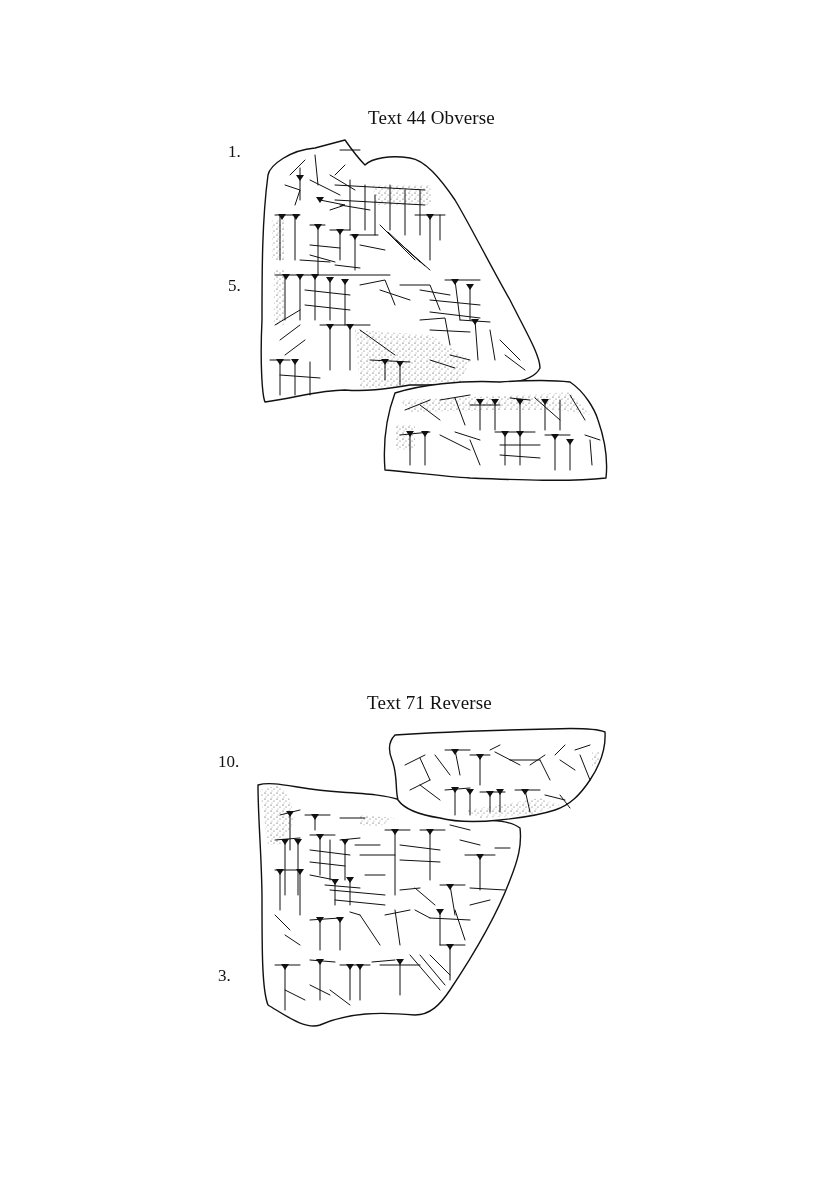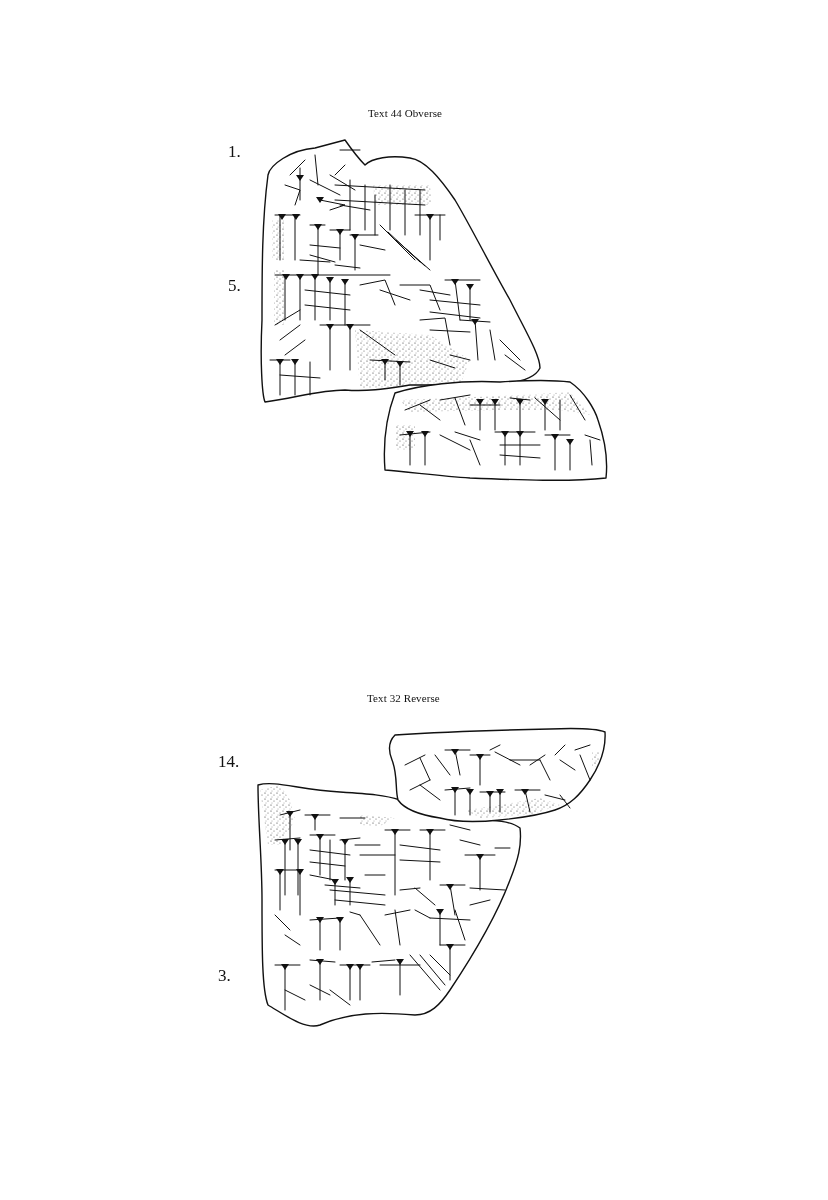--- a/index.html
+++ b/index.html
@@ -1,18 +1,18 @@
 <!DOCTYPE html>
 <html><head>
   <meta charset="utf-8">
   <style>
     html, body { margin: 0; padding: 0; background: #ffffff; }
     body { width: 828px; height: 1200px; position: relative; overflow: hidden;
            font-family: "Liberation Serif", "DejaVu Serif", serif; color: #111; }
-    .caption { position: absolute; font-size: 11px; letter-spacing: 0.1px; white-space: nowrap; }
+    .caption { position: absolute; font-size: 19px; letter-spacing: 0.1px; white-space: nowrap; }
     .line-no { position: absolute; font-size: 17px; }
     svg.tablet { position: absolute; left: 0; top: 0; }
     svg.tablet path.outline { fill: #fff; stroke: #111; stroke-width: 1.4; stroke-linejoin: round; }
     svg.tablet .w { stroke: #111; stroke-width: 1; fill: none; stroke-linecap: round; }
     svg.tablet .wh { fill: #111; }
   </style>
 </head>
 <body>
 
 <svg class="tablet" width="828" height="1200" viewBox="0 0 828 1200">
@@ -168,15 +168,15 @@
         <use href="#wedge" x="500" y="792"></use>
         <use href="#wedge" x="525" y="792"></use>
     </g>
   </g>
 </svg>
 
 <div class="caption" style="left:368px; top:107px;">Text 44 Obverse</div>
 <div class="line-no" style="left:228px; top:142px;">1.</div>
 <div class="line-no" style="left:228px; top:276px;">5.</div>
 
-<div class="caption" style="left:367px; top:692px;">Text 32 Reverse</div>
-<div class="line-no" style="left:218px; top:752px;">14.</div>
+<div class="caption" style="left:367px; top:692px;">Text 71 Reverse</div>
+<div class="line-no" style="left:218px; top:752px;">10.</div>
 <div class="line-no" style="left:218px; top:966px;">3.</div>
 
 </body></html>

